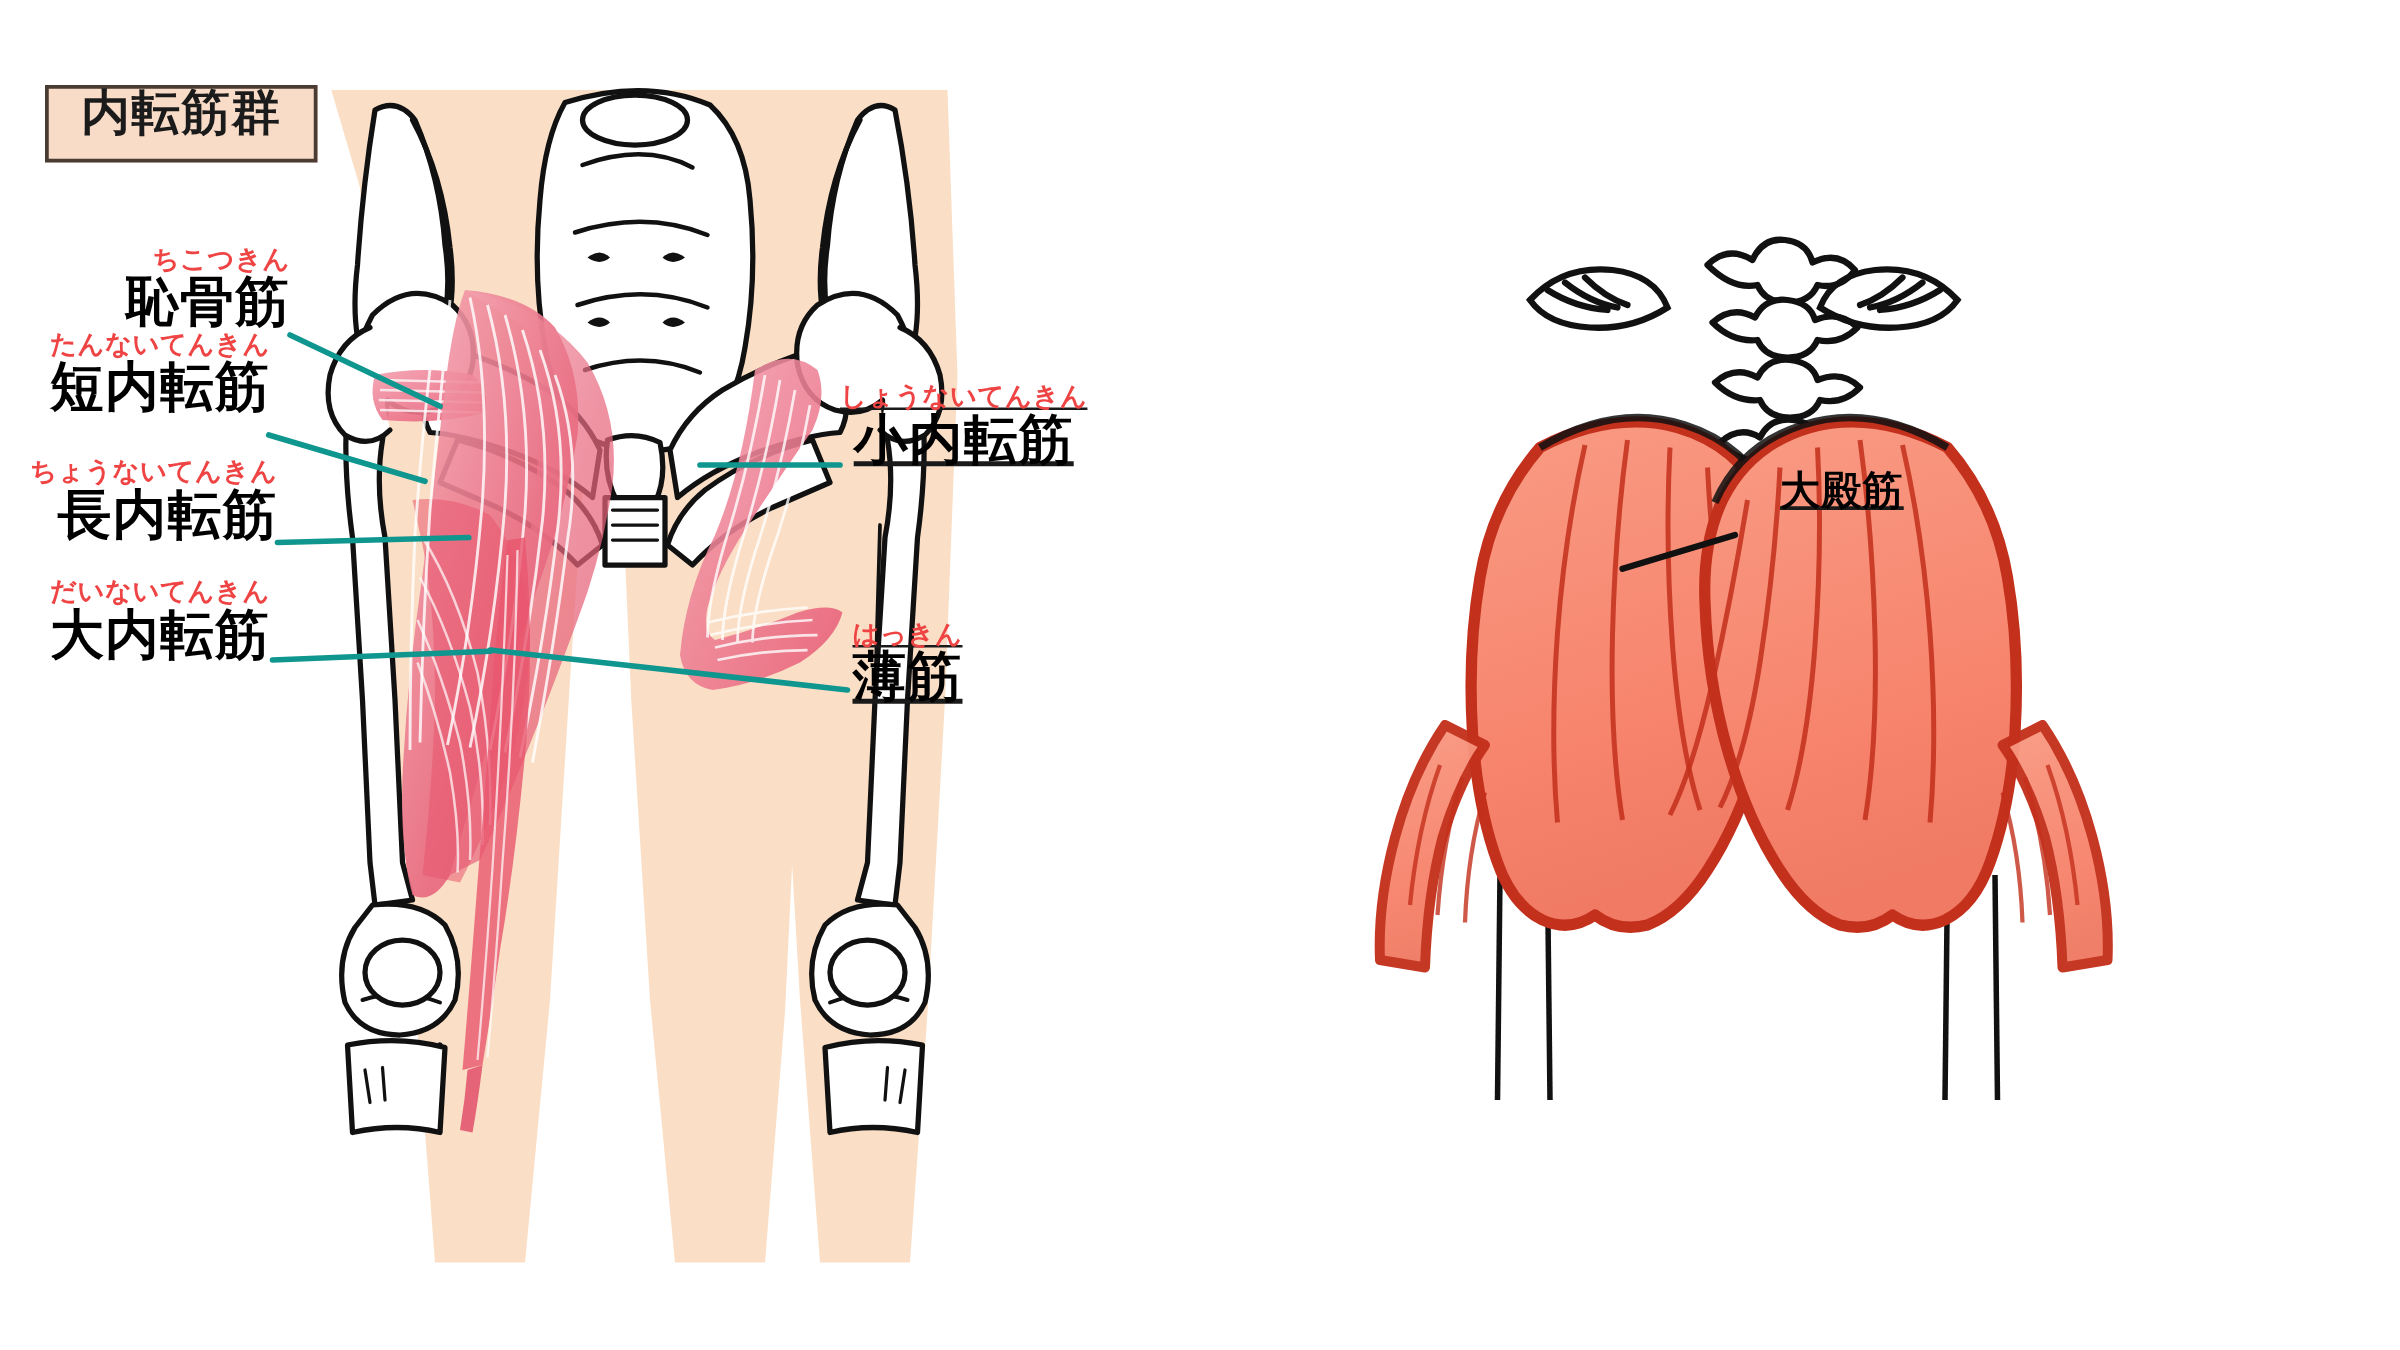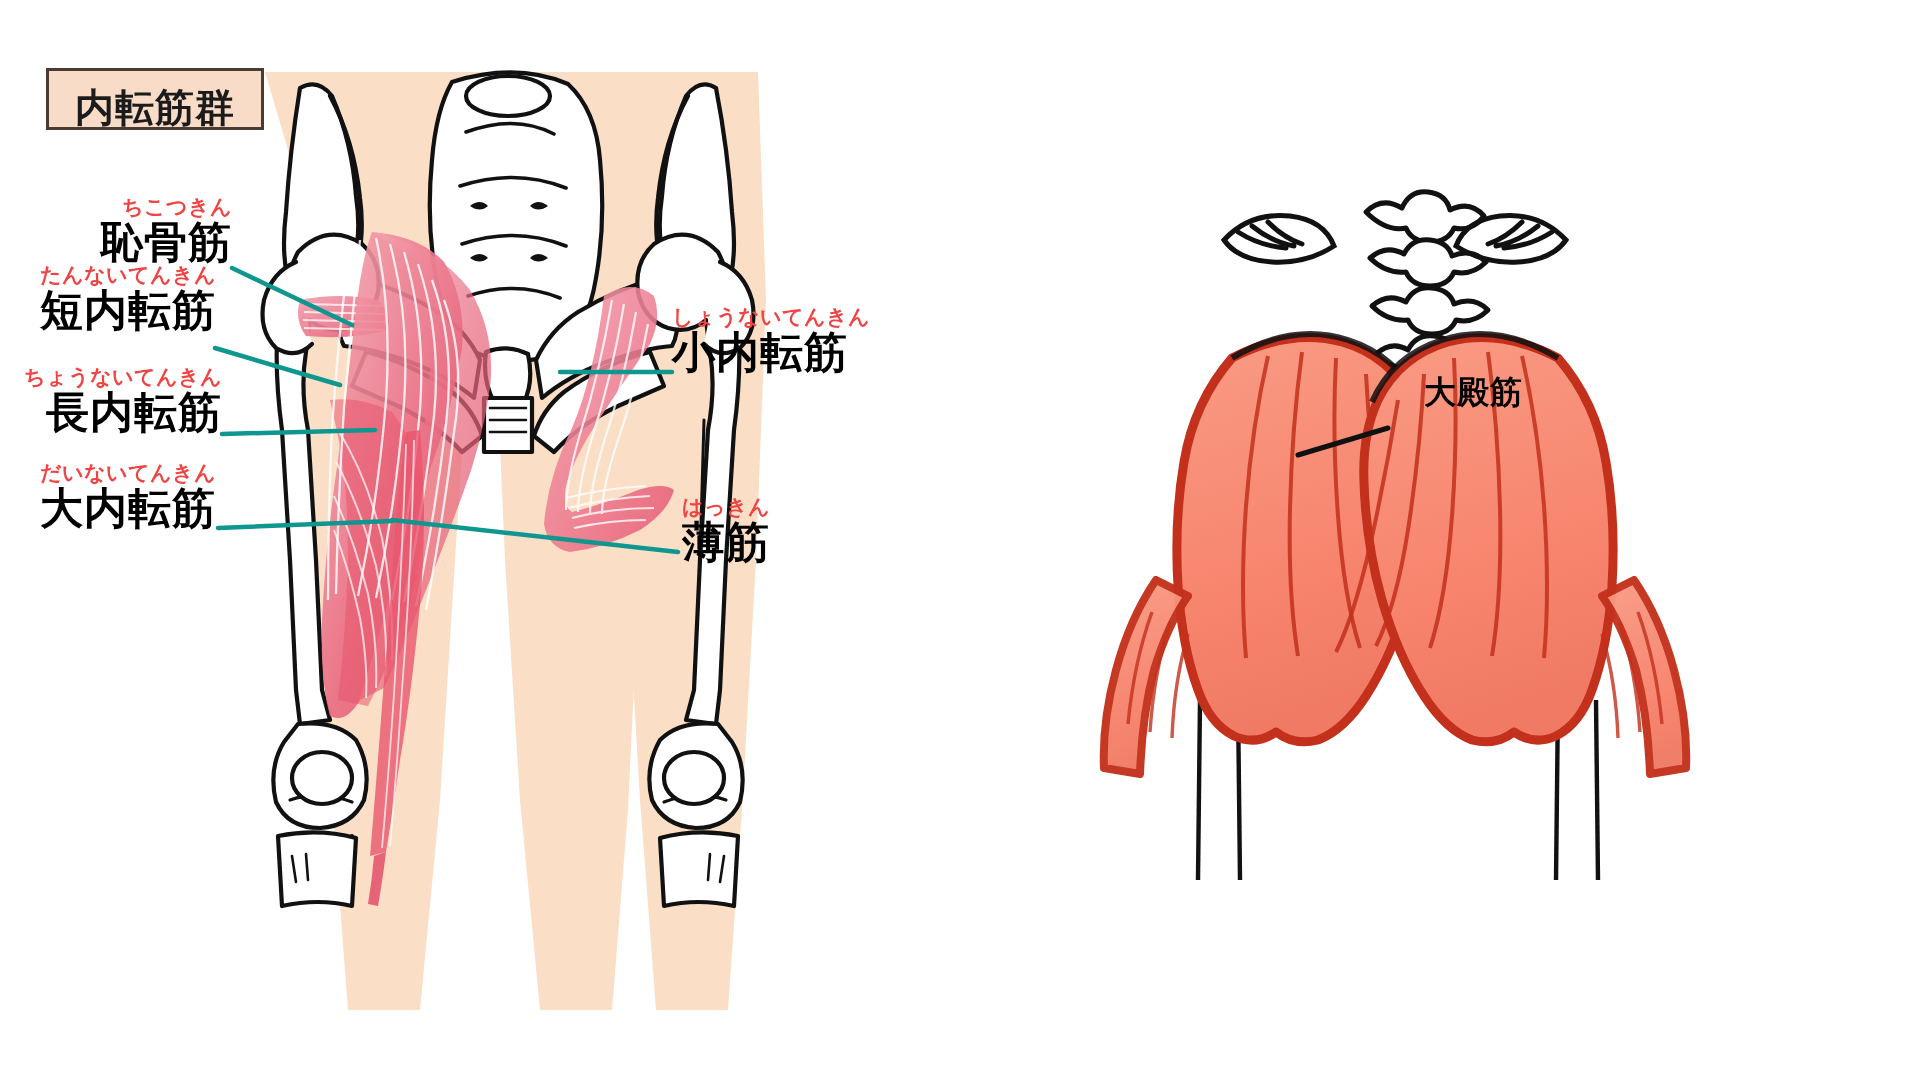--- a/index.html
+++ b/index.html
@@ -6,36 +6,36 @@
   html,body{margin:0;padding:0;background:#ffffff;}
   body{
     width:1920px;height:1080px;overflow:hidden;position:relative;
     font-family:"DejaVu Sans","Liberation Sans",sans-serif;
     color:#1a1a1a;
   }
   #stage{position:absolute;inset:0;background:#ffffff;}
 
   
   .title-chip{
-    position:absolute;left:46px;top:68px;
+    position:absolute;left:36px;top:68px;
     width:218px;height:62px;
     box-sizing:border-box;
     background:#f9dcc7;
     border:3px solid #4a3b33;
-    display:flex;align-items:flex-end;justify-content:center;
+    display:flex;align-items:flex-start;justify-content:center;
   }
   .title-chip span{
     font-size:39px;font-weight:700;letter-spacing:1px;color:#1b1b1b;
     line-height:1;
   }
 
   
   .lbl{position:absolute;text-align:right;white-space:nowrap;}
   .lbl.left{text-align:right;}
-  .lbl.right{text-align:left;}
+  .lbl.right{text-align:center;text-decoration:underline;}
   .ruby{
     display:block;font-size:21px;font-weight:600;letter-spacing:0.5px;
     color:#ef4444;line-height:1.05;margin-bottom:2px;
   }
   .kanji{
     display:block;font-size:43px;font-weight:700;letter-spacing:1px;
     color:#000000;line-height:1.04;
   }
   .kanji.big{font-size:32px;margin-left:28px;}
 

